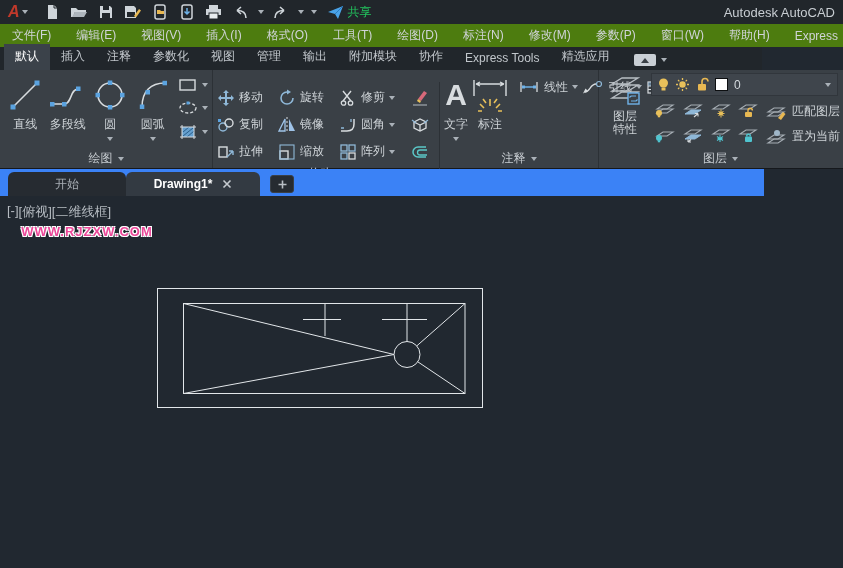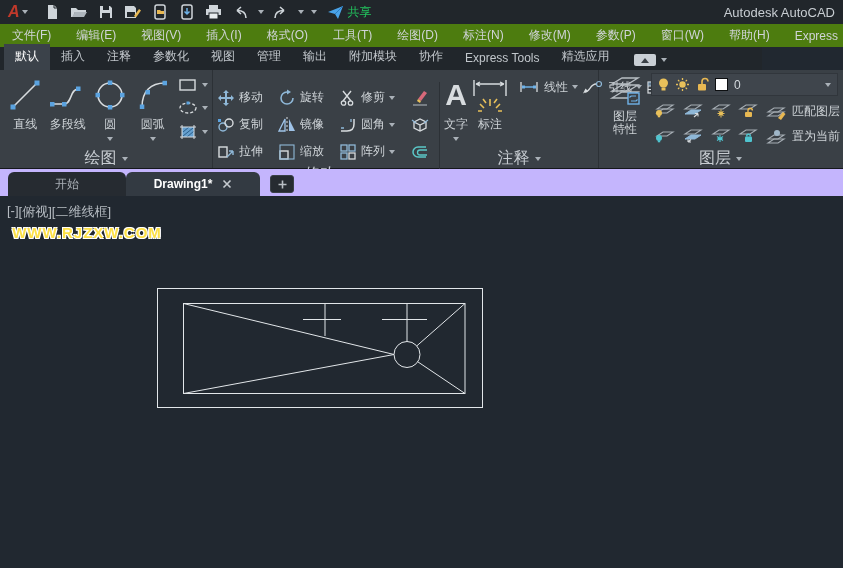--- a/index.html
+++ b/index.html
@@ -36,21 +36,21 @@
     display:flex; align-items:center; justify-content:center; }
   .cup { width:0; height:0; border-left:4px solid transparent; border-right:4px solid transparent;
     border-bottom:5px solid #3a4046; }
 
   
   .ribbon { position:absolute; left:0; top:70px; width:843px; height:99px;
     background:#3a4046; display:flex; border-bottom:1px solid #15181c; }
   .panel { height:100%; display:flex; flex-direction:column; border-right:1px solid #2c3136; }
   .panel-body { flex:1; display:flex; padding:3px 4px 0 4px; }
   .panel-label { height:19px; display:flex; align-items:center; justify-content:center;
-    gap:5px; color:#c6cbd0; font-size:16px; }
+    gap:5px; color:#c6cbd0; font-size:12px; }
 
   .big-btn { width:47px; display:flex; flex-direction:column; align-items:center; padding-top:2px; }
   .bicon { height:40px; display:flex; align-items:center; justify-content:center; }
   .blabel { color:#ced3d7; font-size:12px; white-space:nowrap; margin-top:1px; }
   .bcaret { margin-top:4px; }
 
   .smallcol { display:flex; flex-direction:column; justify-content:flex-start;
     gap:7px; padding:4px 0 0 4px; }
   .sm-btn { display:flex; align-items:center; gap:4px; }
 
@@ -67,38 +67,38 @@
   .lp-label { color:#ced3d7; font-size:12px; line-height:13px; text-align:center; }
   .layers-right { flex:1; display:flex; flex-direction:column; }
   .layer-combo { height:23px; display:flex; align-items:center; gap:6px;
     background:#3f454c; border:1px solid #31363c; margin:1px 2px 3px 2px; padding:0 6px; }
   .layer-name { color:#d5dade; font-size:12px; flex:1; }
   .swatch { width:13px; height:13px; background:#ffffff; border:1px solid #0d0f11; }
   .chip-row { display:flex; align-items:center; gap:6px; height:25px; padding-left:4px; }
   .chip-label { color:#ced3d7; font-size:12px; white-space:nowrap; margin-left:2px; }
 
   
-  .filetabs { position:absolute; left:0; top:169px; width:843px; height:27px;
-    background:#c4b5fd; display:flex; align-items:flex-end; padding-left:8px; }
+  .filetabs { position:absolute; left:0; top:169px; width:764px; height:27px;
+    background:#3b82f6; display:flex; align-items:flex-end; padding-left:8px; }
   .ftab { height:24px; display:flex; align-items:center; justify-content:center;
     border-radius:6px 6px 0 0; font-size:12px; }
   .ftab.start { width:118px; background:#262b31; color:#a9afb6; }
   .ftab.active { width:134px; background:#333a42; color:#ffffff; font-weight:bold; gap:10px; }
   .newtab-btn { width:24px; height:18px; margin:0 0 3px 10px; background:#262b31;
     border:1px solid #3a4047; border-radius:3px; display:flex; align-items:center; justify-content:center; }
 
   
   .canvas { position:absolute; left:0; top:196px; width:843px; height:372px; background:#212830; }
   .vp-controls { position:absolute; left:7px; top:7px; display:flex; gap:0;
     color:#b6bcc2; font-size:13px; }
   .vp-controls span { white-space:pre; }
   .watermark { position:absolute; left:2px; top:30px; width:170px; text-align:center; }
   .wm1 { color:#1b7fe0; font-size:29px; font-weight:bold; letter-spacing:1px; white-space:nowrap;
     text-shadow:-1px -1px 0 #fff, 1px -1px 0 #fff, -1px 1px 0 #fff, 1px 1px 0 #fff, 0 2px 3px rgba(0,0,0,.6); }
-  .wm2 { color:#fde047; font-size:15px; font-weight:bold; letter-spacing:1px; white-space:nowrap;
+  .wm2 { color:#ec4899; font-size:13px; font-weight:bold; letter-spacing:1px; white-space:nowrap;
     margin-top:-2px;
     text-shadow:-1px -1px 0 #fff, 1px -1px 0 #fff, -1px 1px 0 #fff, 1px 1px 0 #fff; }
   .cad-svg { position:absolute; left:0; top:0; }
 </style>
 </head>
 <body>
 
 <div class="app">
 
   <div class="titlebar">

